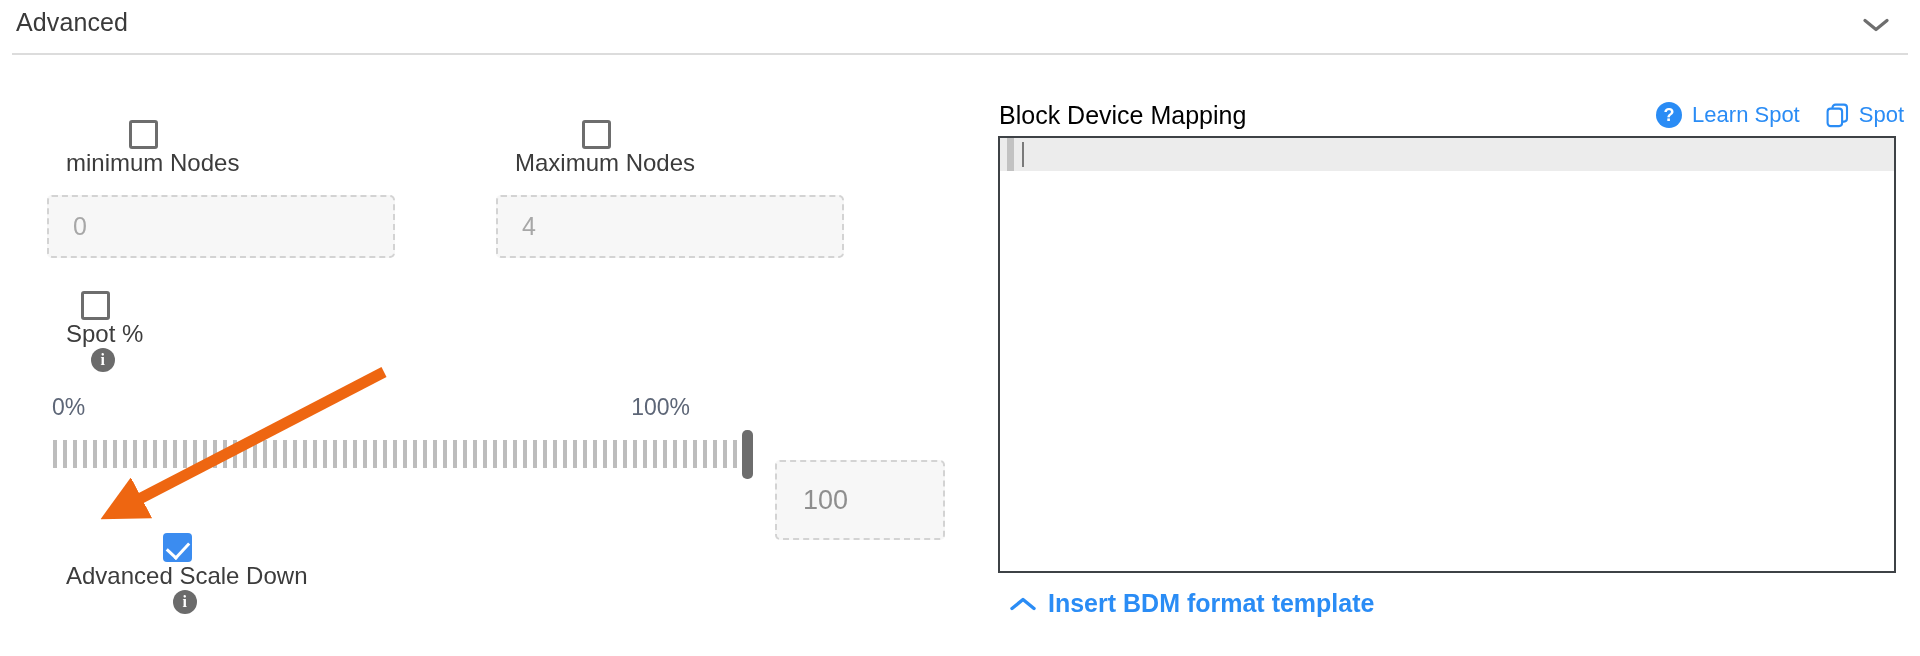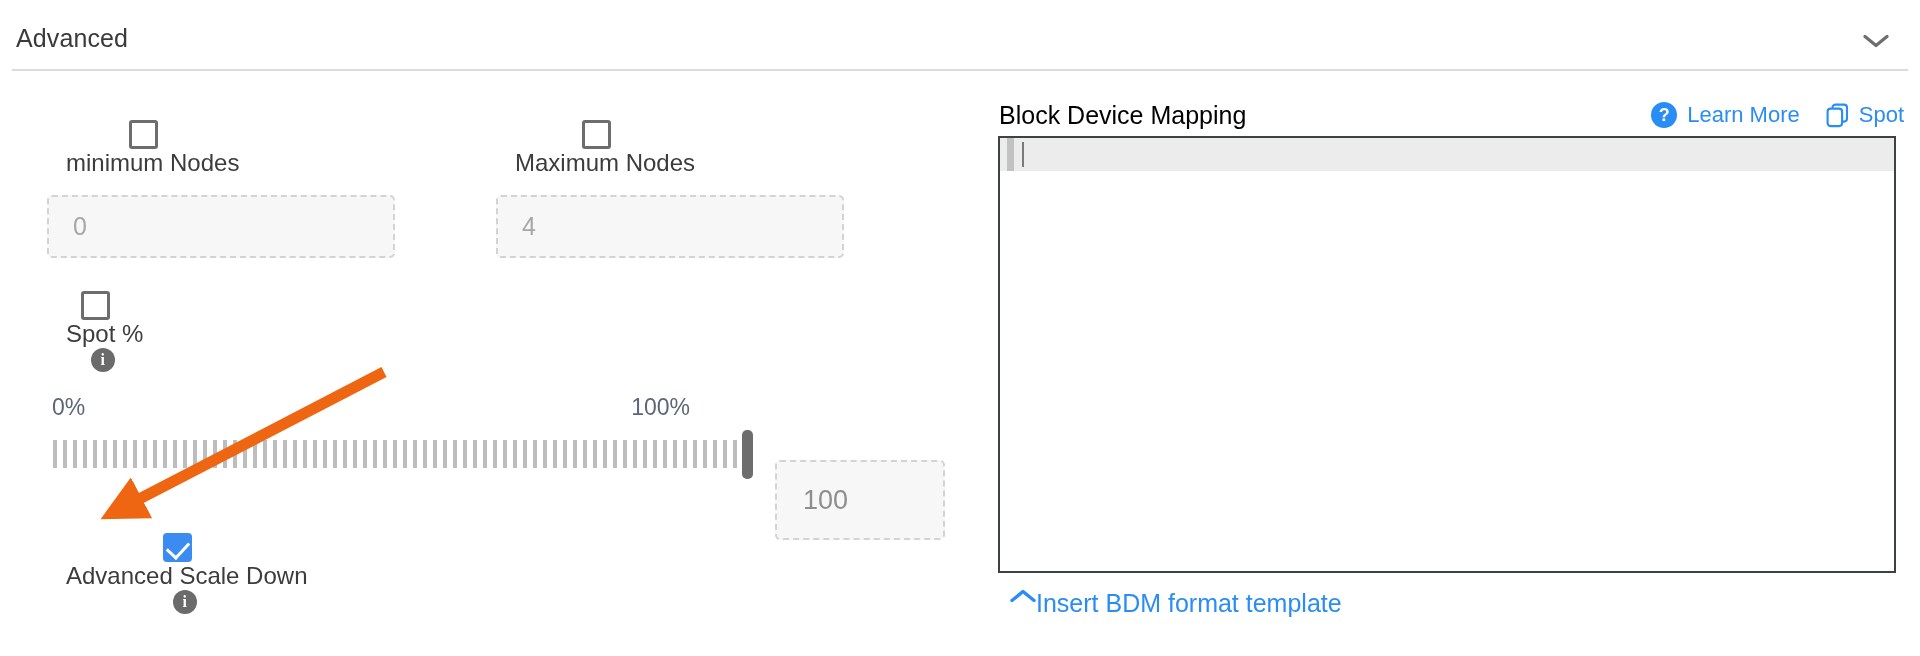--- a/index.html
+++ b/index.html
@@ -19,21 +19,20 @@
     background: #ffffff;
   }
 
   
   .section-header {
     position: absolute;
     left: 0;
     top: 0;
     width: 1920px;
     height: 70px;
-    margin-top: 16px;
   }
   .section-title {
     position: absolute;
     left: 16px;
     top: 8px;
     font-size: 25px;
     font-weight: 400;
     color: #3a3a3a;
     letter-spacing: 0.1px;
     white-space: nowrap;
@@ -300,26 +299,27 @@
     bottom: 0;
     background: #ffffff;
     cursor: text;
   }
 
   .bdm-template-link {
     position: absolute;
     left: 20px;
     top: 535px;
     display: flex;
-    align-items: flex-start;
-    gap: 0;
+    align-items: center;
+    gap: 12px;
     color: #2a8cf5;
     font-size: 25px;
     cursor: pointer;
     white-space: nowrap;
+    font-weight: bold;
   }
   .chev-up { width: 26px; height: 14px; flex: 0 0 auto; }
 
   
   .annotation {
     position: absolute;
     left: 0;
     top: 0;
     width: 1920px;
     height: 656px;
@@ -376,21 +376,21 @@
       <div class="info-icon">i</div>
     </div>
   </div>
 
   <div class="right-pane">
     <div class="bdm-title">Block Device Mapping</div>
 
     <div class="bdm-actions">
       <div class="action-link">
         <span class="q-icon">?</span>
-        <span>Learn More</span>
+        <span>Learn Spot</span>
       </div>
       <div class="action-link">
         <svg class="copy-icon" viewBox="0 0 23 25">
           <rect x="6.5" y="1.6" width="14.5" height="17" rx="3" fill="none" stroke="#2a8cf5" stroke-width="2.1"></rect>
           <rect x="1.6" y="5.6" width="14.5" height="17.5" rx="3" fill="#ffffff" stroke="#2a8cf5" stroke-width="2.1"></rect>
         </svg>
         <span>Spot</span>
       </div>
     </div>
 

